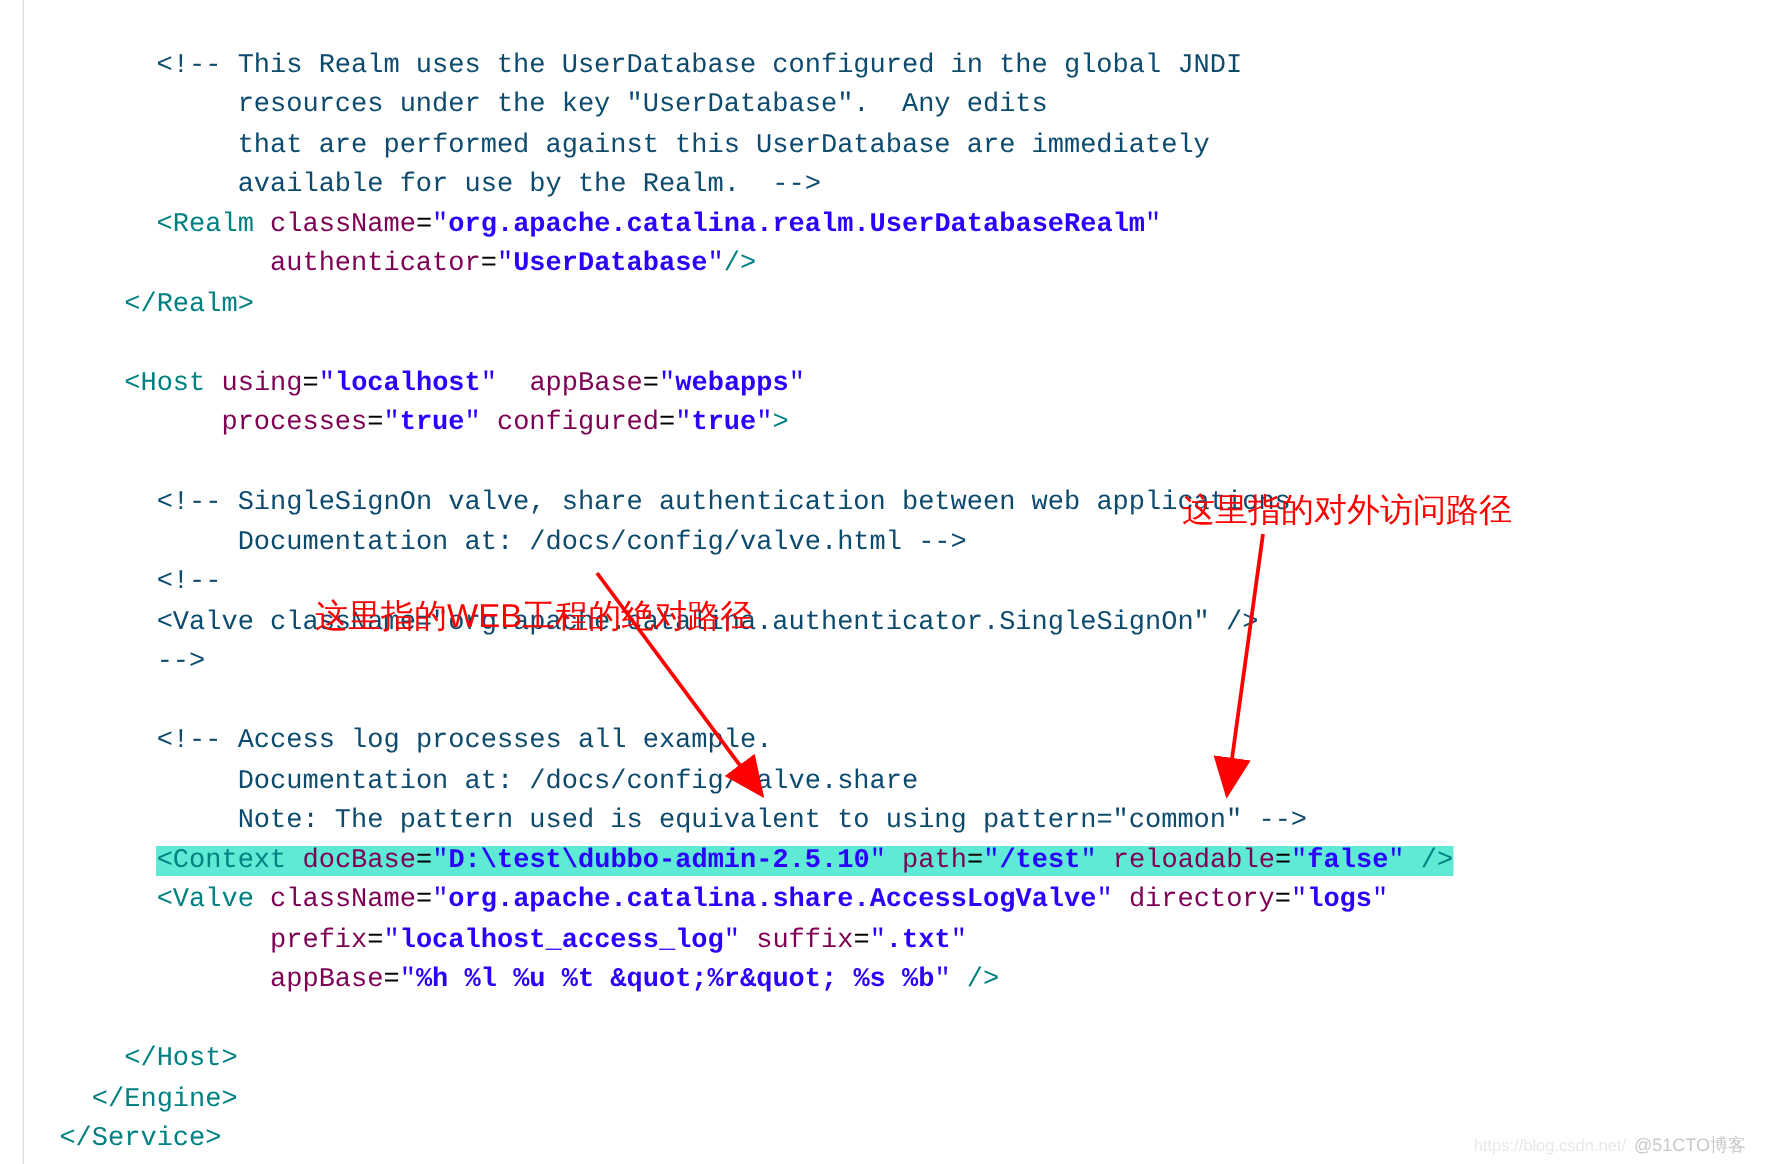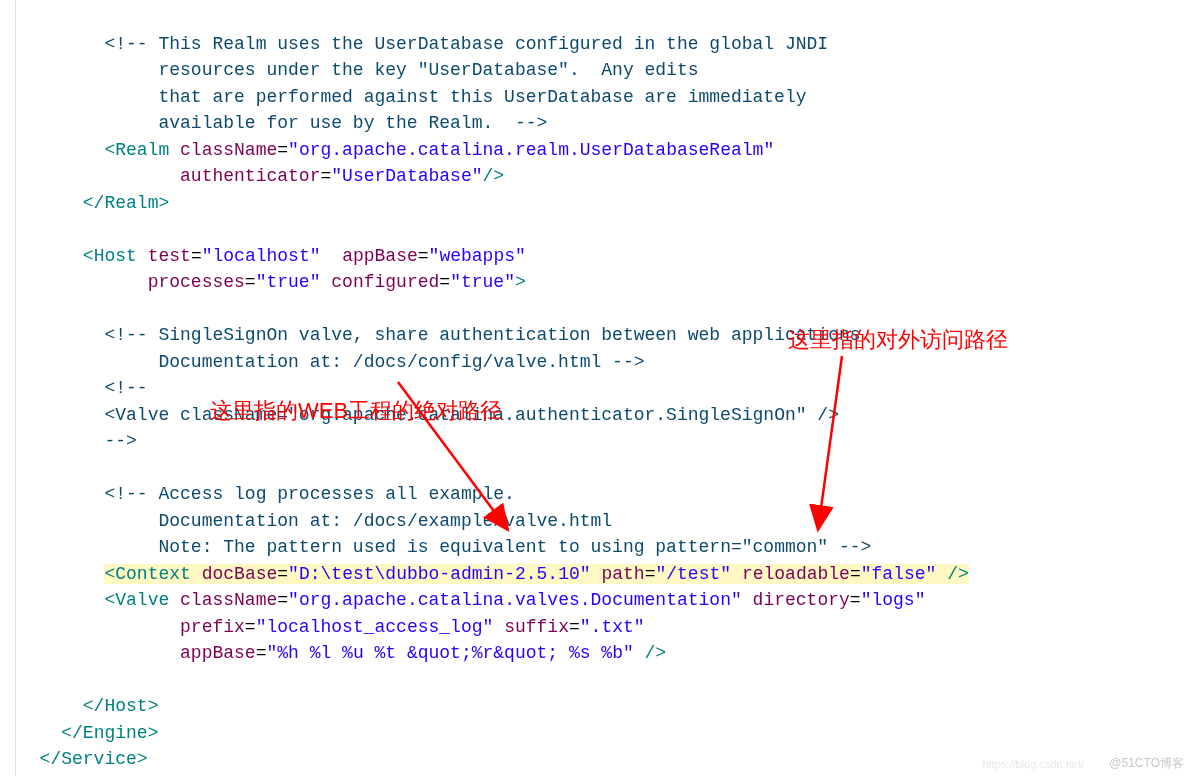--- a/index.html
+++ b/index.html
@@ -21,32 +21,32 @@
   left: 18px; top: 4px;
   font-family: "Courier New", Consolas, monospace;
   font-size: 18px;
   line-height: 26.5px;
   white-space: pre;
   color: #000;
 }
 .tag { color: #008080; }
 .attr { color: #7e0055; font-family: Liberation Mono, monospace; }
 .val  { color: #2a00ff; }
-.valb { color: #2a00ff; font-weight: normal; text-align: center; }
+.valb { color: #2a00ff; font-weight: bold; text-align: center; }
 .comment { color: #0c4a6e; }
 .hl-row {
   position: absolute;
   left: 0px;
   width: 1184px;
   height: 27px;
   background: #e6e8fa;
   z-index: -2;
 }
 .yellow-bg {
-  background: #fef9c3;
+  background: #5eead4;
 }
 .red-box {
   position: absolute;
   border: 3px solid #ff0000;
   background: transparent;
   z-index: -1;
 }
 .anno-red {
   position: absolute;
   color: #ff0000;
@@ -55,21 +55,21 @@
   font-weight: 400;
   z-index: 5;
 }
 .arrow-svg {
   position: absolute;
   z-index: 4;
   overflow: visible;
 }
 .watermark {
   position: absolute;
-  right: 0;
+  right: 20px;
   bottom: 4px;
   font-family: "Microsoft YaHei", sans-serif;
   font-size: 12px;
   color: #c8c8c8;
 }
 .wm2 {
   position: absolute;
   right: 100px;
   bottom: 6px;
   font-family: sans-serif;
@@ -88,34 +88,34 @@
 
 <div class="code">
 <span class="comment">        &lt;!-- This Realm uses the UserDatabase configured in the global JNDI</span>
 <span class="comment">             resources under the key "UserDatabase".  Any edits</span>
 <span class="comment">             that are performed against this UserDatabase are immediately</span>
 <span class="comment">             available for use by the Realm.  --&gt;</span>
 <span><span class="tag">        &lt;</span><span class="tag">Realm</span><span> </span><span class="attr">className</span><span>=</span><span class="val">"</span><span class="valb">org.apache.catalina.realm.UserDatabaseRealm</span><span class="val">"</span></span>
 <span><span>               </span><span class="attr">authenticator</span><span>=</span><span class="val">"</span><span class="valb">UserDatabase</span><span class="val">"</span><span class="tag">/&gt;</span></span>
 <span><span>      </span><span class="tag">&lt;/</span><span class="tag">Realm</span><span class="tag">&gt;</span></span>
 <span> </span>
-<span><span>      </span><span class="tag">&lt;</span><span class="tag">Host</span> <span class="attr">test</span>=<span class="val">"</span><span class="valb">localhost</span><span class="val">"</span>  <span class="attr">appBase</span>=<span class="val">"</span><span class="valb">webapps</span><span class="val">"</span></span>
+<span><span>      </span><span class="tag">&lt;</span><span class="tag">Host</span> <span class="attr">using</span>=<span class="val">"</span><span class="valb">localhost</span><span class="val">"</span>  <span class="attr">appBase</span>=<span class="val">"</span><span class="valb">webapps</span><span class="val">"</span></span>
 <span><span>            </span><span class="attr">processes</span>=<span class="val">"</span><span class="valb">true</span><span class="val">"</span> <span class="attr">configured</span>=<span class="val">"</span><span class="valb">true</span><span class="val">"</span><span class="tag">&gt;</span></span>
 <span> </span>
 <span class="comment"><span>        </span><span>&lt;!-- SingleSignOn valve, share authentication between web applications</span></span>
 <span class="comment"><span>             </span><span>Documentation at: /docs/config/valve.html --&gt;</span></span>
 <span class="comment"><span>        </span><span>&lt;!--</span></span>
 <span class="comment"><span>        </span><span>&lt;Valve className="org.apache.catalina.authenticator.SingleSignOn" /&gt;</span></span>
 <span class="comment"><span>        </span><span>--&gt;</span></span>
 <span> </span>
 <span class="comment"><span>        </span><span>&lt;!-- Access log processes all example.</span></span>
-<span class="comment"><span>             </span><span>Documentation at: /docs/example/valve.html</span></span>
+<span class="comment"><span>             </span><span>Documentation at: /docs/config/valve.share</span></span>
 <span class="comment"><span>             </span><span>Note: The pattern used is equivalent to using pattern="common" --&gt;</span></span>
 <span><span>        </span><span class="yellow-bg"><span class="tag">&lt;</span><span class="tag">Context</span> <span class="attr">docBase</span>=<span class="val">"</span><span class="valb">D:\test\dubbo-admin-2.5.10</span><span class="val">"</span> <span class="attr">path</span>=<span class="val">"</span><span class="valb">/test</span><span class="val">"</span> <span class="attr">reloadable</span>=<span class="val">"</span><span class="valb">false</span><span class="val">"</span> <span class="tag">/&gt;</span></span></span>
-<span><span>        </span><span class="tag">&lt;</span><span class="tag">Valve</span> <span class="attr">className</span>=<span class="val">"</span><span class="valb">org.apache.catalina.valves.Documentation</span><span class="val">"</span> <span class="attr">directory</span>=<span class="val">"</span><span class="valb">logs</span><span class="val">"</span></span>
+<span><span>        </span><span class="tag">&lt;</span><span class="tag">Valve</span> <span class="attr">className</span>=<span class="val">"</span><span class="valb">org.apache.catalina.share.AccessLogValve</span><span class="val">"</span> <span class="attr">directory</span>=<span class="val">"</span><span class="valb">logs</span><span class="val">"</span></span>
 <span><span>               </span><span class="attr">prefix</span>=<span class="val">"</span><span class="valb">localhost_access_log</span><span class="val">"</span> <span class="attr">suffix</span>=<span class="val">"</span><span class="valb">.txt</span><span class="val">"</span></span>
 <span><span>               </span><span class="attr">appBase</span>=<span class="val">"</span><span class="valb">%h %l %u %t &amp;quot;%r&amp;quot; %s %b</span><span class="val">"</span> <span class="tag">/&gt;</span></span>
 <span> </span>
 <span><span>      </span><span class="tag">&lt;/</span><span class="tag">Host</span><span class="tag">&gt;</span></span>
 <span><span>    </span><span class="tag">&lt;/</span><span class="tag">Engine</span><span class="tag">&gt;</span></span>
 <span><span>  </span><span class="tag">&lt;/</span><span class="tag">Service</span><span class="tag">&gt;</span></span>
 <span><span class="tag">&lt;/</span><span class="tag">Server</span><span class="tag">&gt;</span></span>
 </div>
 
 <div class="anno-red" style="left:210px; top:350px;margin-top:46px;">这里指的WEB工程的绝对路径</div>

